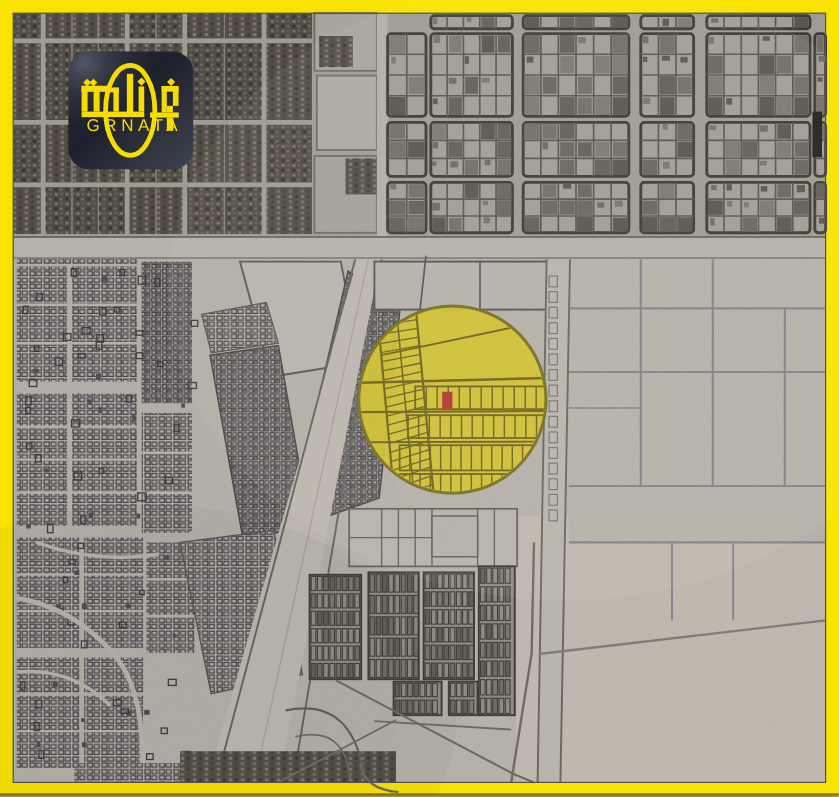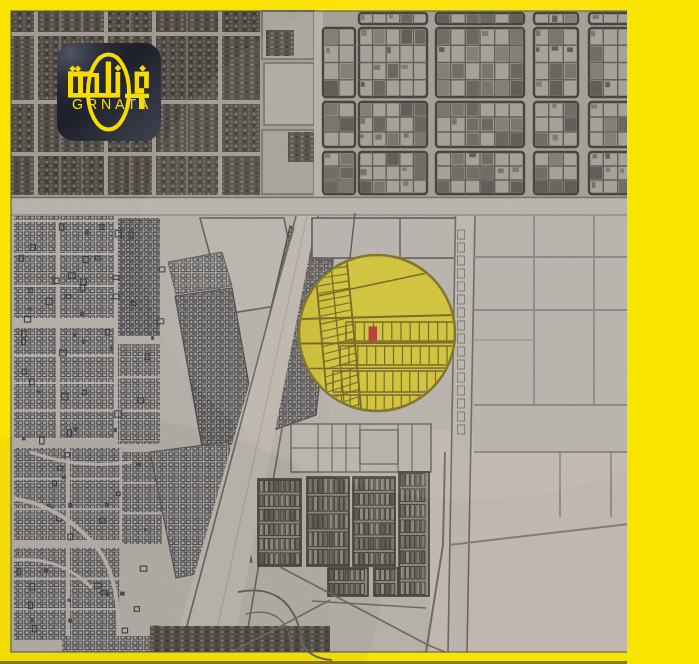--- a/index.html
+++ b/index.html
@@ -1,14 +1,14 @@
 <!DOCTYPE html>
 <html><head><meta charset="utf-8"><style>
 html,body{margin:0;padding:0;background:#f9e300;}
-#wrap{position:relative;width:627px;height:664px;overflow:hidden;font-family:"Liberation Sans",sans-serif;}
+#wrap{position:relative;width:699px;height:664px;overflow:hidden;font-family:"Liberation Sans",sans-serif;}
 </style></head>
 <body>
 <div id="wrap">
 <svg width="699" height="664" viewBox="0 0 699 664">
 
 <rect x="0" y="0" width="699" height="664" fill="#f9e300"></rect>
 
 <rect x="0" y="661" width="699" height="3" fill="#8a7d10"></rect>
 <defs>
 <pattern id="dense" width="9" height="8" patternUnits="userSpaceOnUse">

